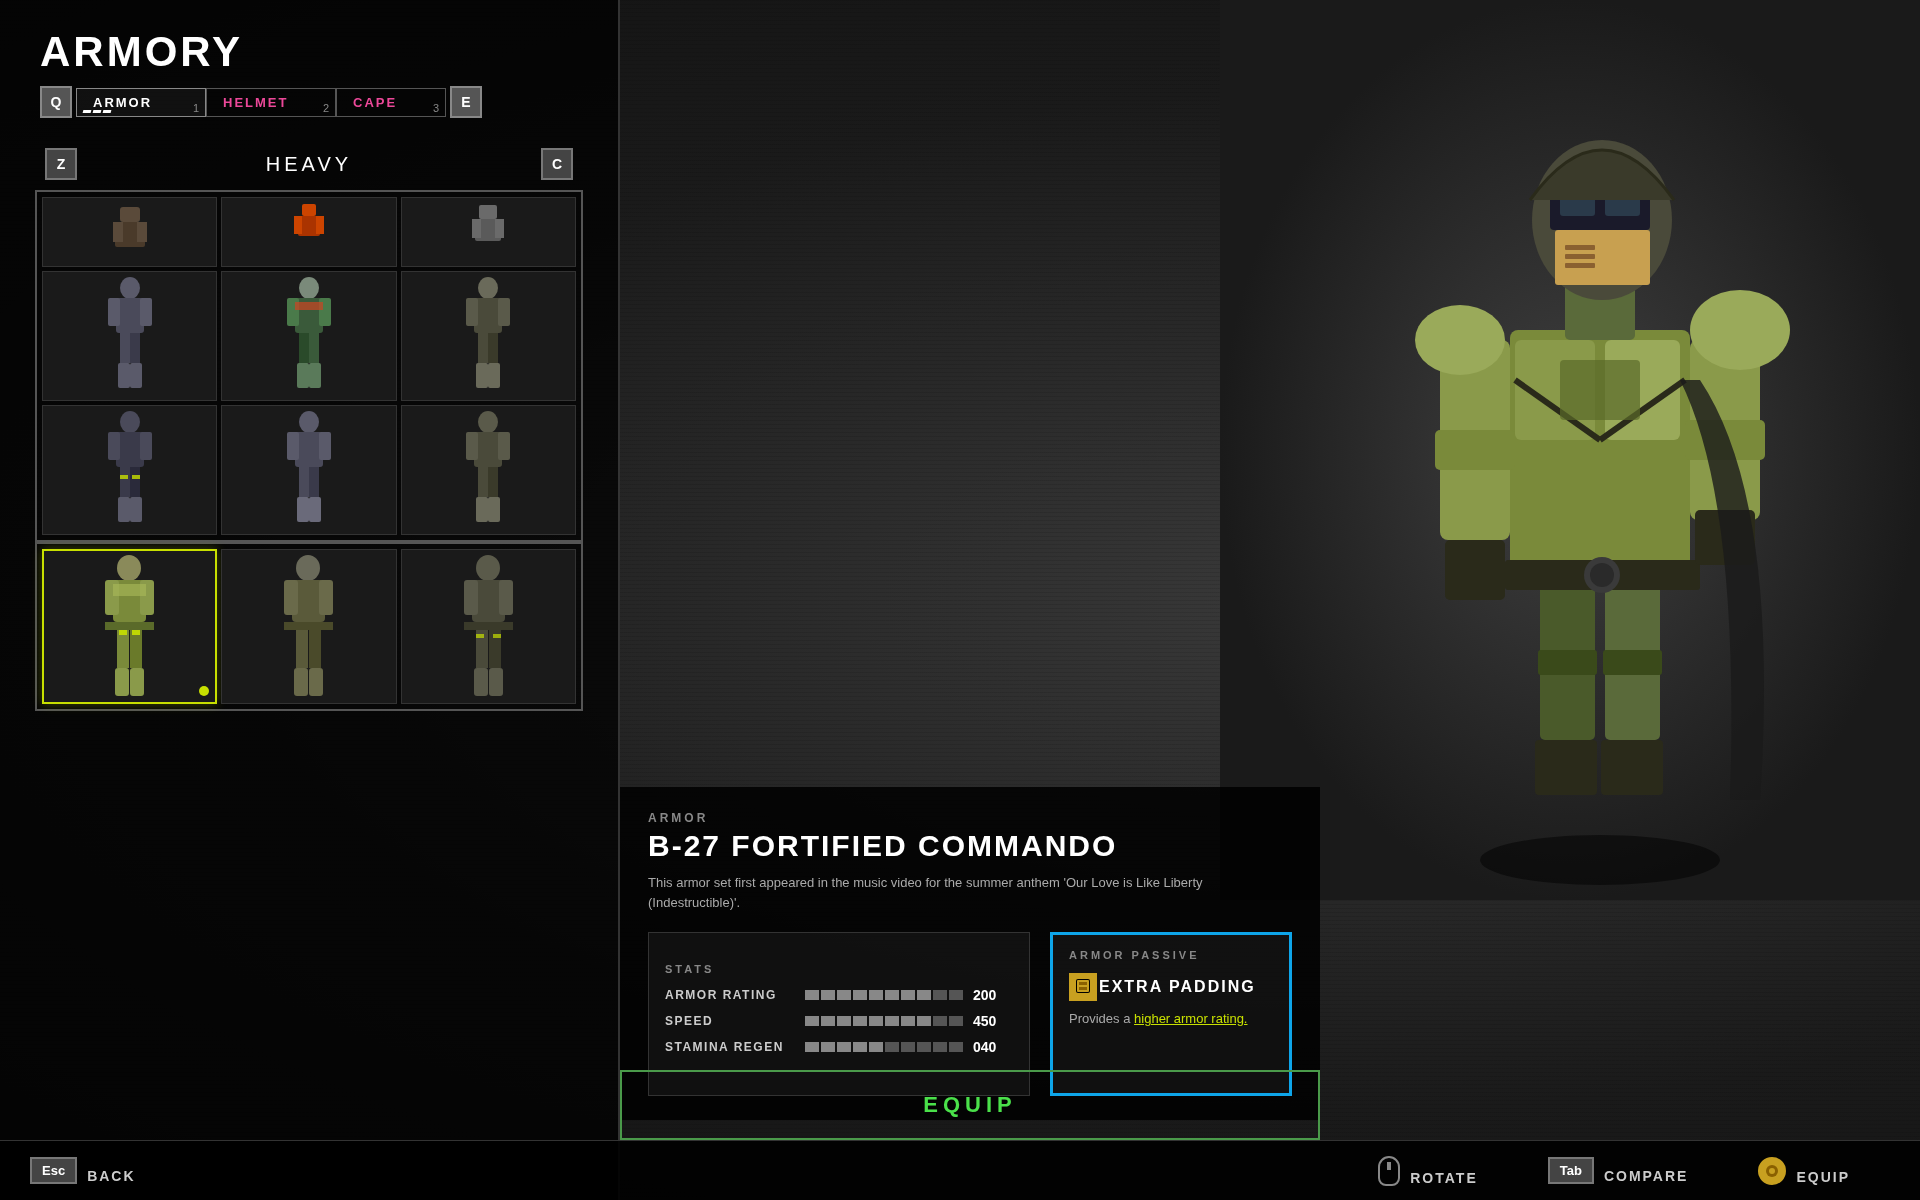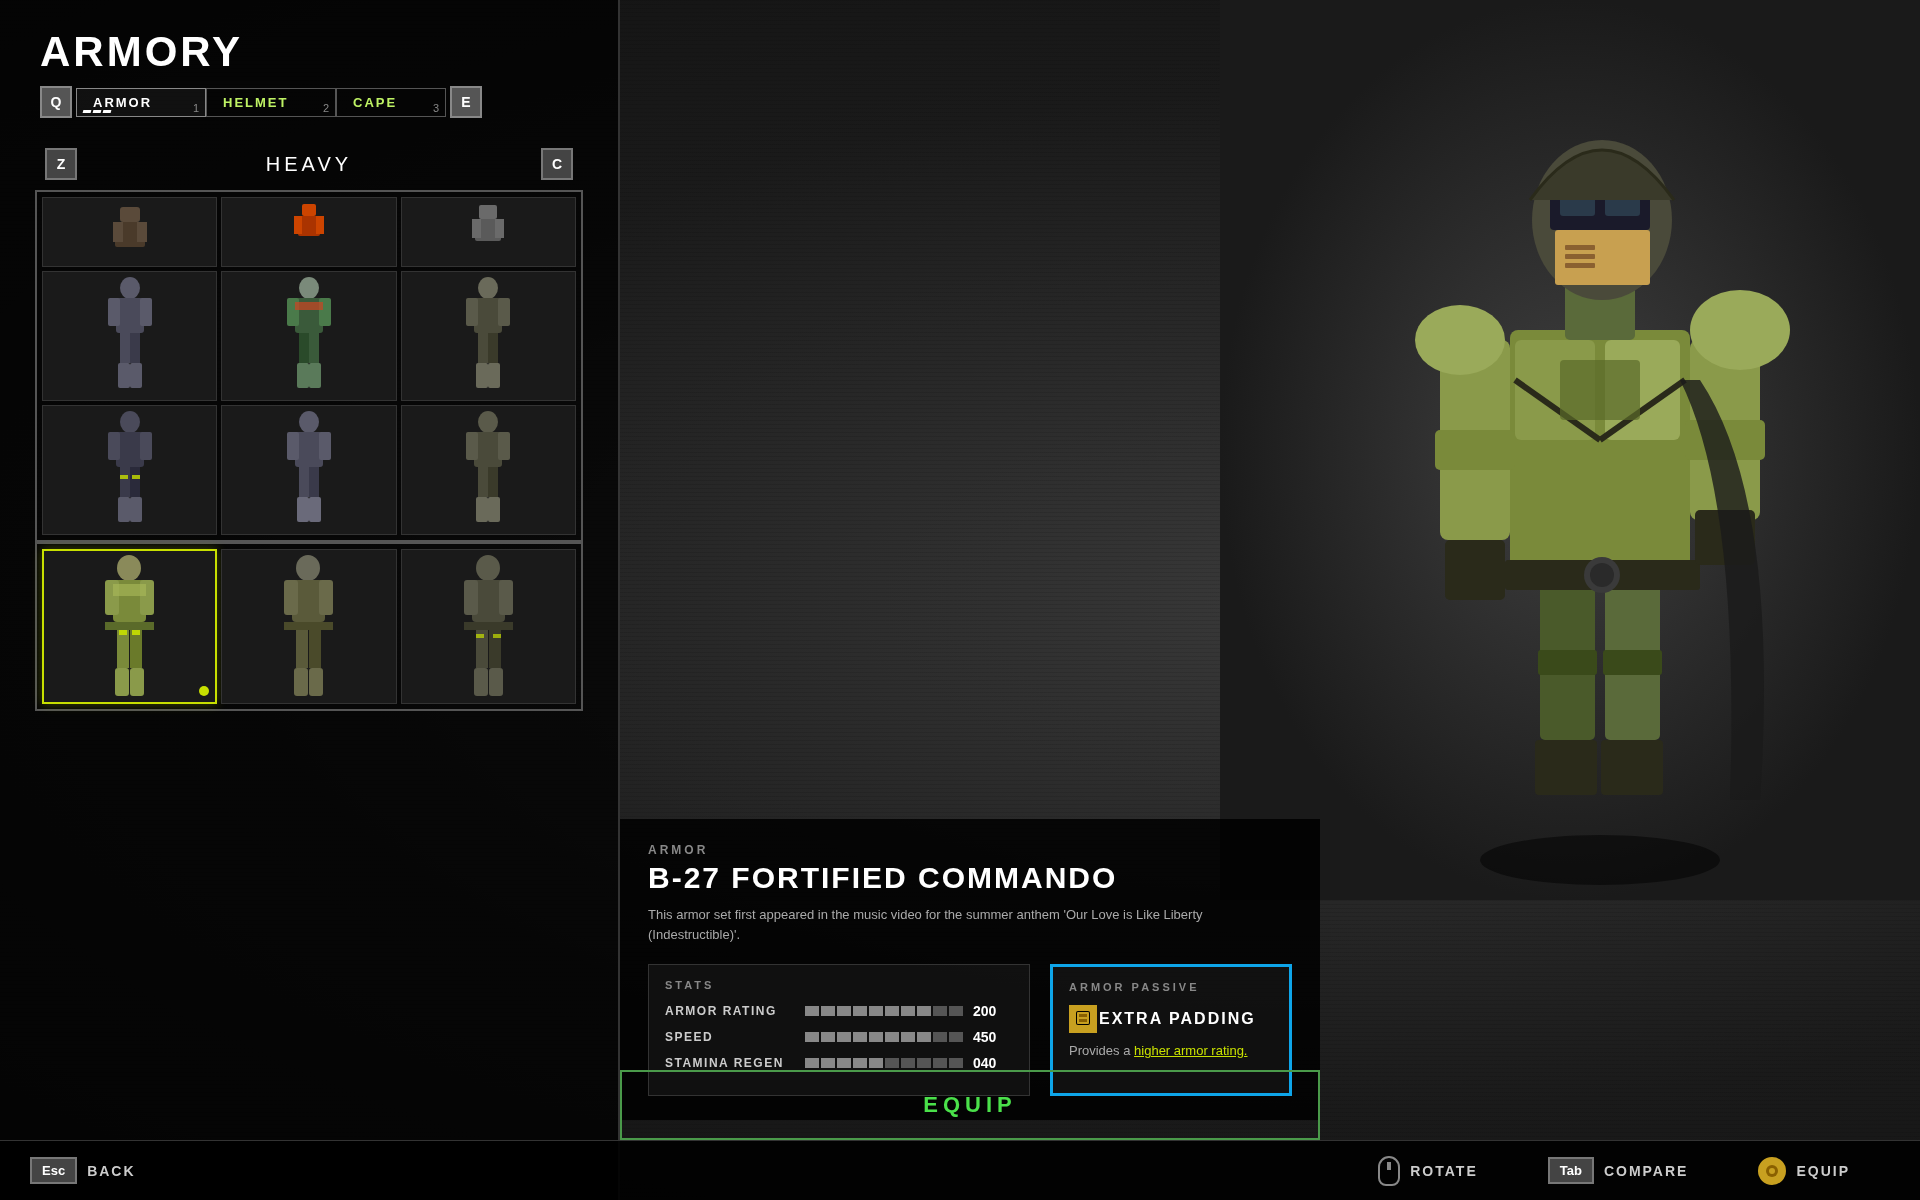--- a/index.html
+++ b/index.html
@@ -93,21 +93,21 @@
 
     .tab-item.active {
       border-color: #888;
       background: rgba(255,255,255,0.05);
     }
 
     .tab-label {
       font-size: 13px;
       font-weight: bold;
       letter-spacing: 2px;
-      color: #bef264;
+      color: #ec4899;
       text-transform: uppercase;
     }
 
     .tab-num {
       position: absolute;
       bottom: 2px;
       right: 6px;
       font-size: 11px;
       color: #888;
     }
@@ -247,21 +247,21 @@
     }
 
     .info-bottom {
       display: flex;
       gap: 20px;
     }
 
     .stats-box {
       flex: 1;
       border: 1px solid #333;
-      padding: 14px 16px;
+      padding: 30px 16px;
       background: rgba(20,20,20,0.8);
     }
 
     .stats-title {
       font-size: 11px;
       font-weight: bold;
       letter-spacing: 3px;
       color: #888;
       margin-bottom: 12px;
       text-transform: uppercase;
@@ -395,21 +395,21 @@
       background: rgba(0,0,0,0.9);
       border-top: 1px solid #333;
       display: flex;
       align-items: center;
       padding: 0 30px;
       z-index: 10;
     }
 
     .bottom-action {
       display: flex;
-      align-items: center;
+      align-items: flex-end;
       gap: 10px;
       margin-right: 40px;
     }
 
     .bottom-key {
       padding: 4px 10px;
       background: #444;
       border: 2px solid #777;
       font-size: 13px;
       font-weight: bold;

